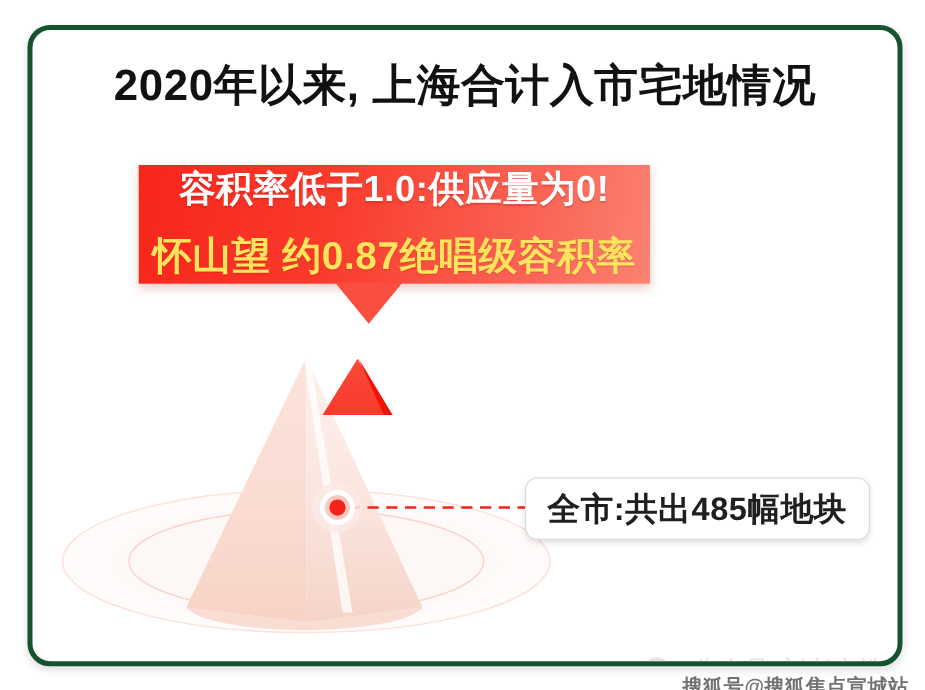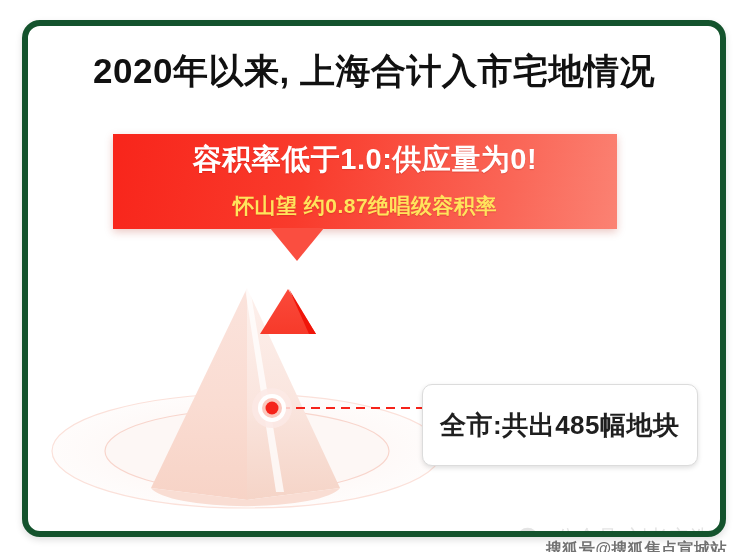--- a/index.html
+++ b/index.html
@@ -16,21 +16,21 @@
   }
 
   
   #card {
     position: absolute;
     left: 22px;
     top: 20px;
     width: 692px;
     height: 505px;
     background: #ffffff;
-    border: 6px solid #14532d;
+    border: 4px solid #14532d;
     border-radius: 18px;
     box-shadow: 0 3px 7px rgba(0,0,0,0.13);
     overflow: hidden;
   }
 
   
   #title {
     position: absolute;
     left: 0;
     top: 24px;
@@ -53,21 +53,21 @@
     width: 692px;
     height: 505px;
     pointer-events: none;
   }
 
   
   #banner {
     position: absolute;
     left: 85px;
     top: 108px;
-    width: 504px;
+    width: 409px;
     height: 95px;
     background: linear-gradient(100deg, #f8251b 0%, #f93b2c 38%, #fa6657 78%, #fb8273 100%);
     box-shadow: 0 3px 8px rgba(180,40,25,0.25);
     display: flex;
     flex-direction: column;
     align-items: center;
     justify-content: center;
   }
   #banner-pointer {
     position: absolute;
@@ -83,36 +83,36 @@
     color: #ffffff;
     font-size: 29px;
     font-weight: 900;
     letter-spacing: 0.5px;
     line-height: 1.1;
     white-space: nowrap;
     text-shadow: 0 1px 1px rgba(150,20,10,0.25);
   }
   .banner-line2 {
     color: #ffe45c;
-    font-size: 21px;
+    font-size: 31px;
     font-weight: 900;
     letter-spacing: 0.5px;
     line-height: 1.15;
     margin-top: 18px;
     white-space: nowrap;
     text-shadow: 0 1px 1px rgba(150,20,10,0.25);
   }
 
   
   #data-label {
     position: absolute;
     left: 394px;
     top: 358px;
     height: 48px;
-    padding: 16px 17px;
+    padding: 0 17px;
     background: #ffffff;
     border: 1px solid #dcdcdc;
     border-radius: 10px;
     box-shadow: 0 2px 5px rgba(0,0,0,0.13);
     display: flex;
     align-items: center;
     white-space: nowrap;
   }
   #data-label-text {
     font-size: 26px;

